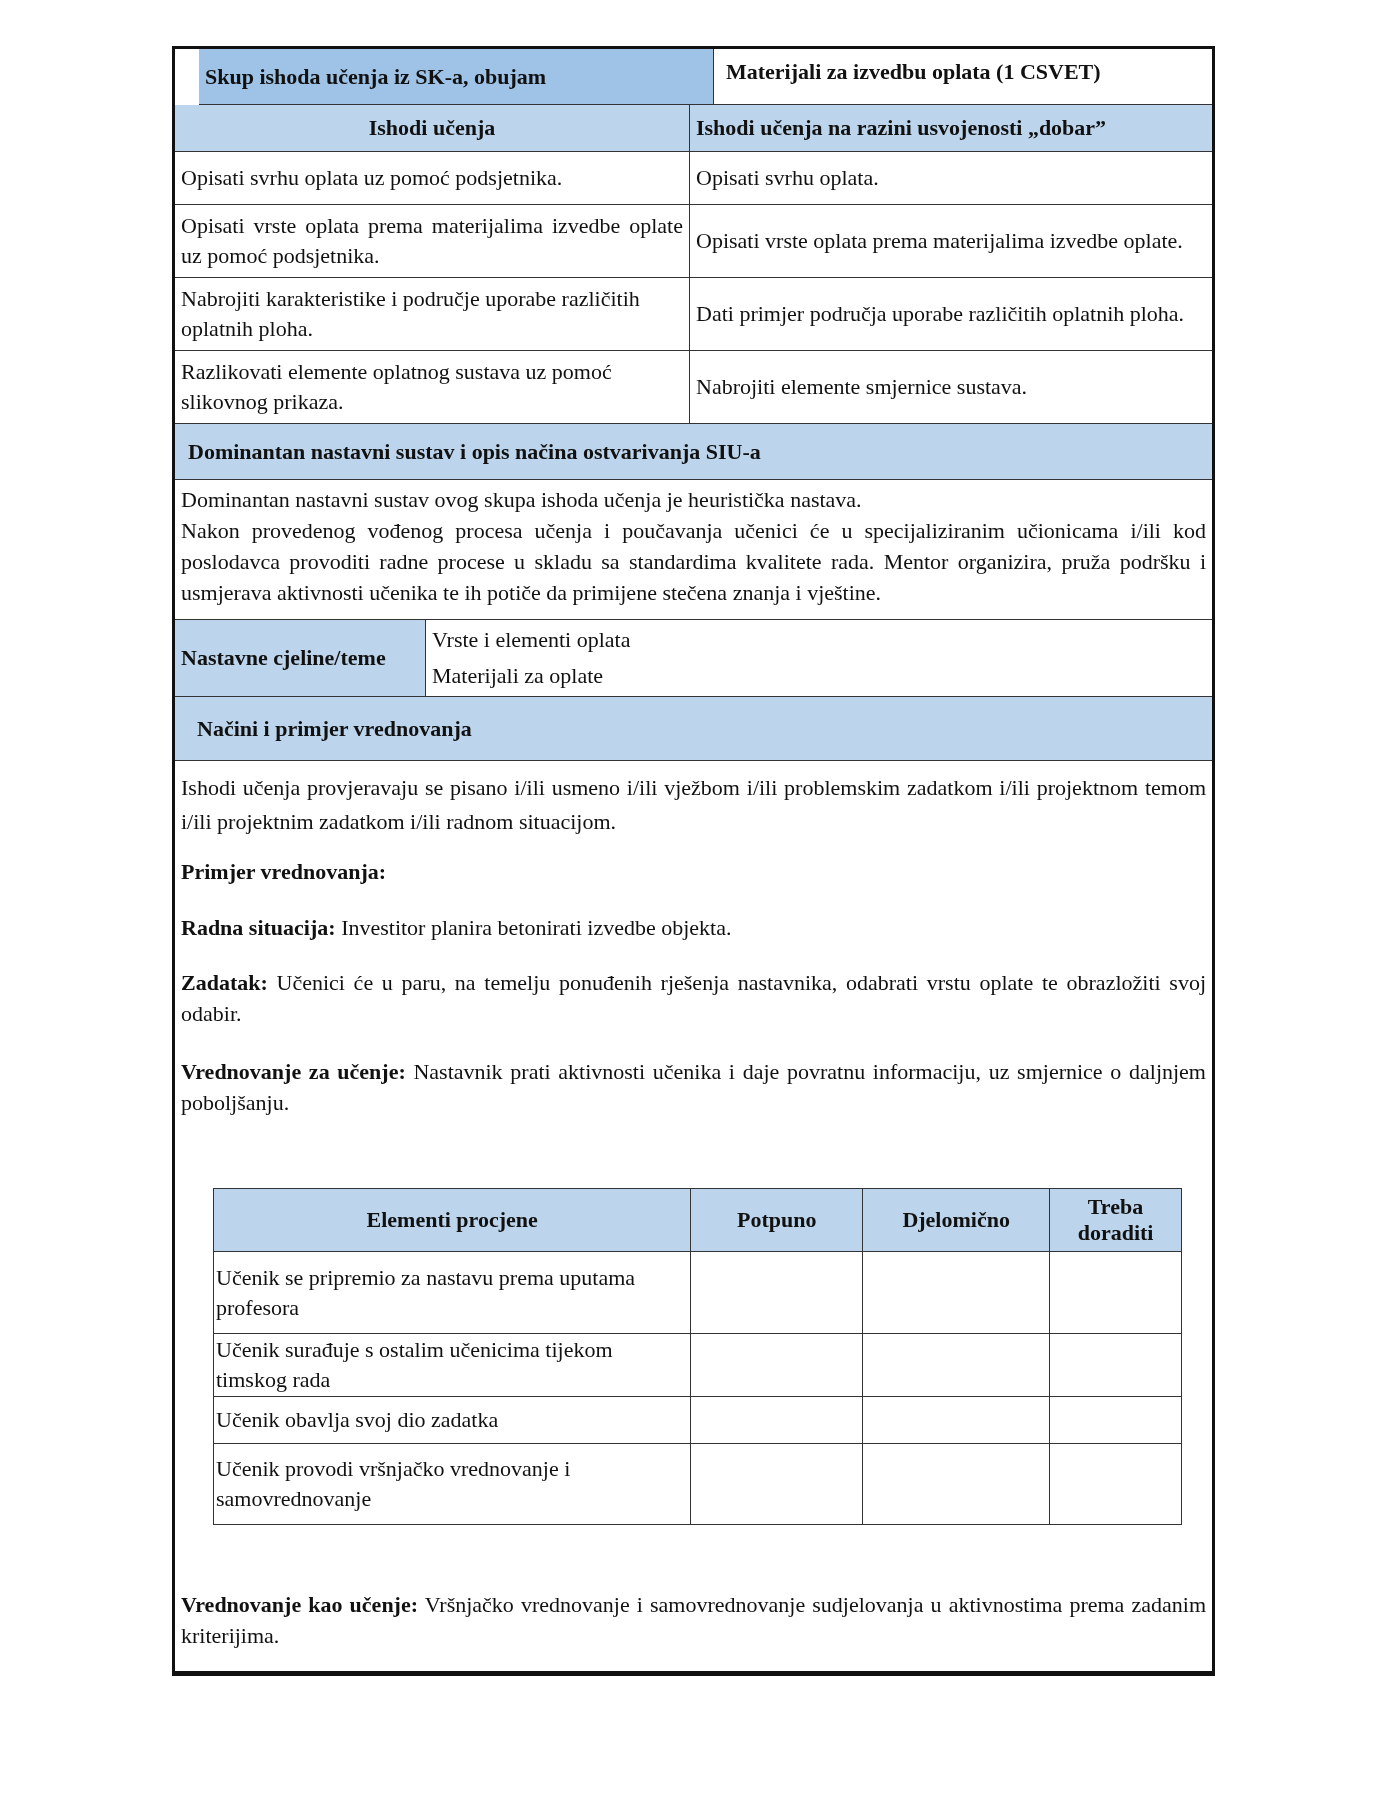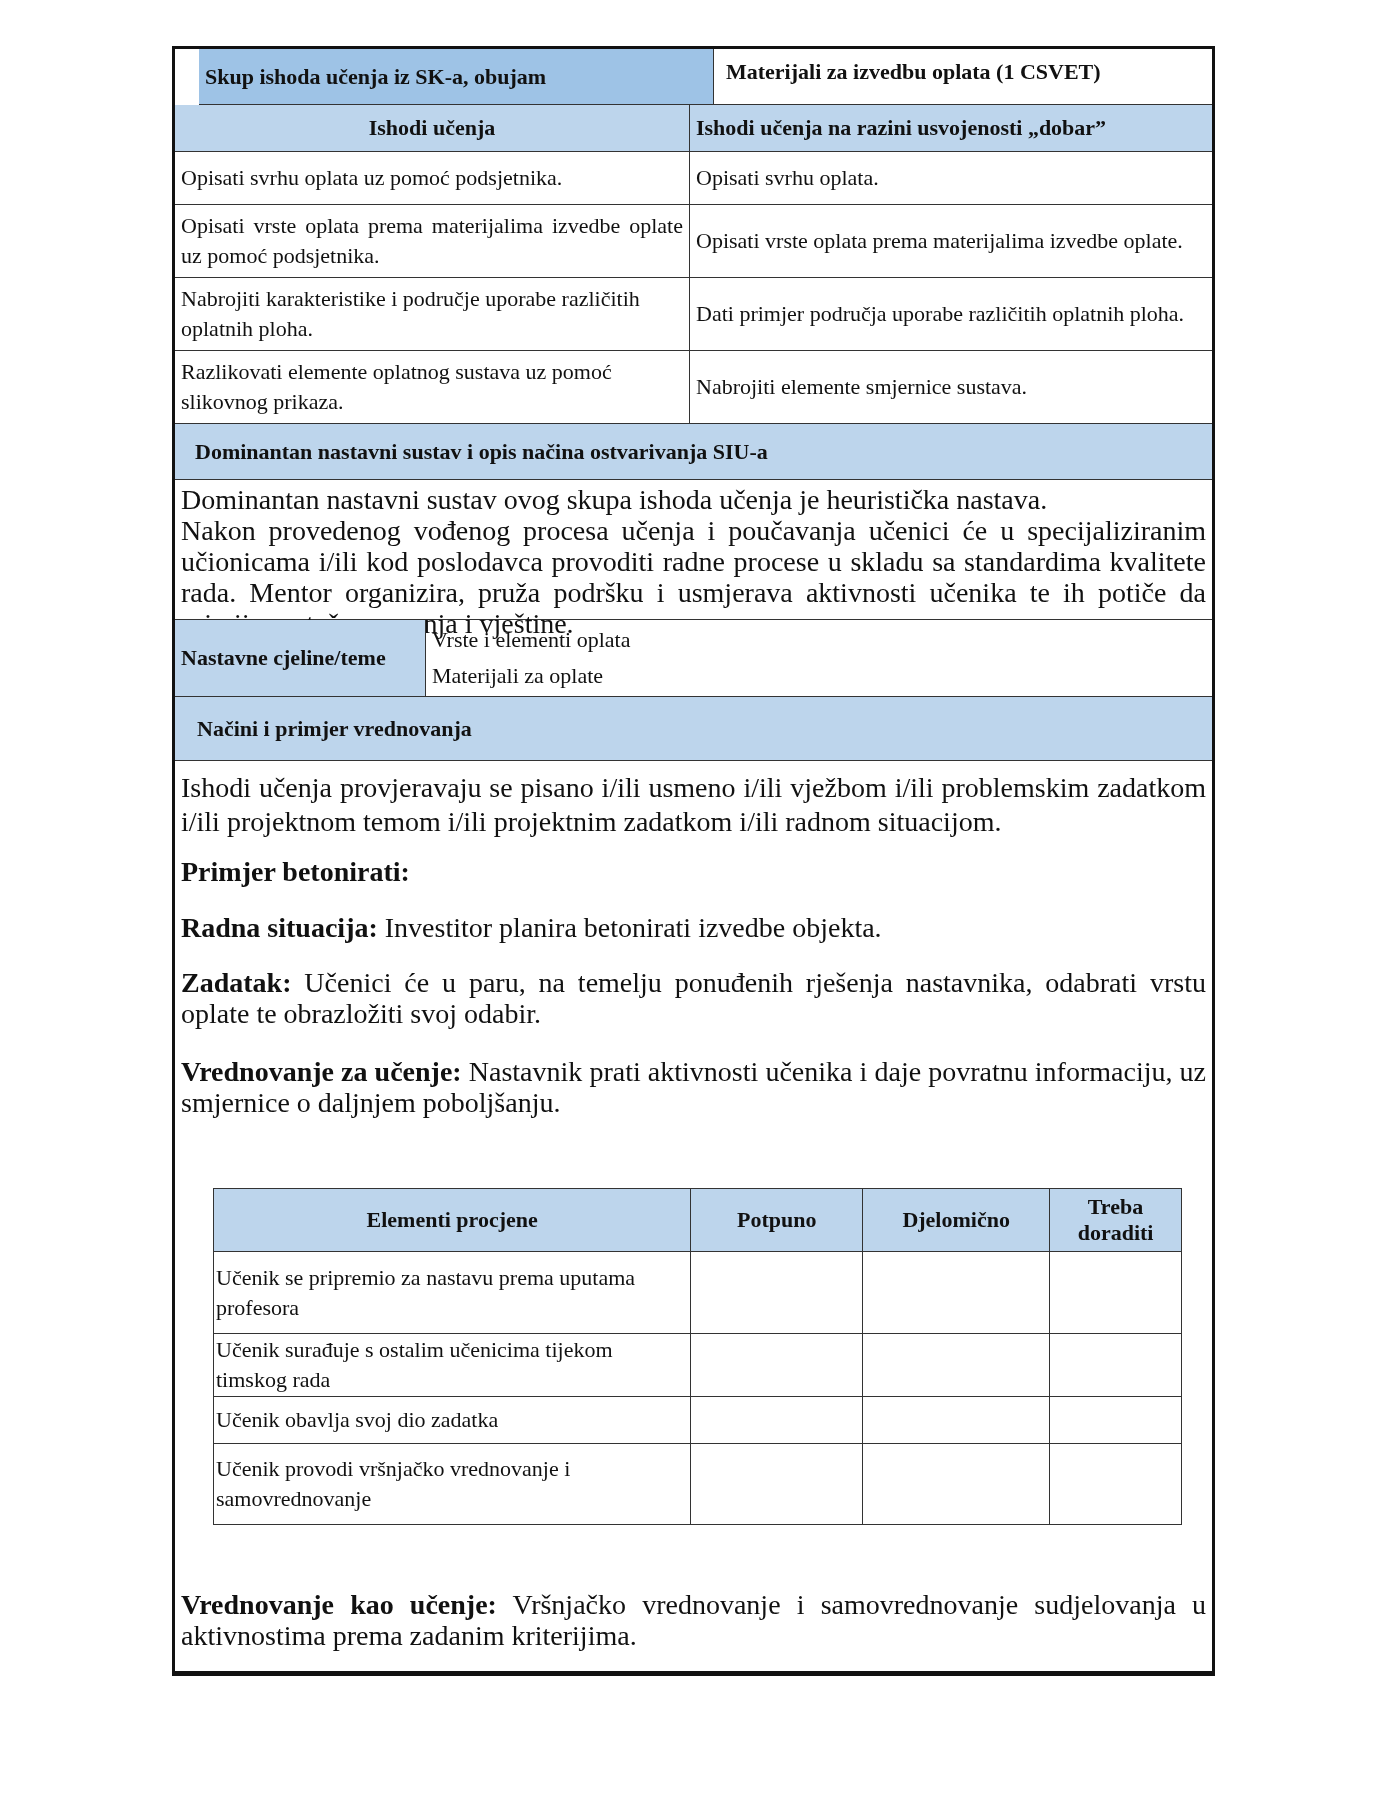--- a/index.html
+++ b/index.html
@@ -6,21 +6,21 @@
   body { width:1386px; height:1797px; position:relative; font-family:"Liberation Serif", "DejaVu Serif", serif; color:#111; }
   .outer { position:absolute; left:172px; top:46px; width:1043px; height:1630px; border:3px solid #111; border-bottom-width:5px; box-sizing:border-box; }
   .row { position:absolute; left:0; right:0; box-sizing:border-box; border-bottom:1.5px solid #333; }
   .cell { position:absolute; top:0; bottom:0; box-sizing:border-box; padding:0 6px; display:flex; align-items:center; font-size:22px; line-height:30px; }
   .b { font-weight:bold; }
   .blue { background:#bdd5ec; }
   .blue2 { background:#9ec3e6; }
   .vline { border-right:1.5px solid #333; }
   .justify { text-align:justify; text-align-last:left; }
   .center { justify-content:center; text-align:center; }
-  .block { position:absolute; left:0; right:0; box-sizing:border-box; padding:4px 6px; font-size:28px; line-height:31px; }
+  .block { position:absolute; left:0; right:0; box-sizing:border-box; padding:4px 6px; font-size:22px; line-height:31px; }
   .p { margin:0; }
   .inner { position:absolute; left:38px; width:969px; top:1139px; border-collapse:collapse; font-size:22px; }
   .inner td, .inner th { border:1.5px solid #333; padding:0 2px; box-sizing:border-box; }
   .inner th { background:#bdd5ec; font-weight:bold; text-align:center; line-height:26px; }
   .inner td { vertical-align:middle; line-height:30px; }
 </style>
 </head>
 <body>
 
 <div class="outer">
@@ -49,21 +49,21 @@
     <div class="cell vline" style="left:0;width:515px;">Nabrojiti karakteristike i područje uporabe različitih oplatnih ploha.</div>
     <div class="cell" style="left:515px;right:0;">Dati primjer područja uporabe različitih oplatnih ploha.</div>
   </div>
 
   <div class="row" style="top:302px;height:73px;">
     <div class="cell vline" style="left:0;width:515px;">Razlikovati elemente oplatnog sustava uz pomoć slikovnog prikaza.</div>
     <div class="cell" style="left:515px;right:0;">Nabrojiti elemente smjernice sustava.</div>
   </div>
 
   <div class="row blue" style="top:375px;height:56px;">
-    <div class="cell b" style="left:12px;right:0;padding-left:8px;">Dominantan nastavni sustav i opis načina ostvarivanja SIU-a</div>
+    <div class="cell b" style="left:5px;right:0;padding-left:8px;">Dominantan nastavni sustav i opis načina ostvarivanja SIU-a</div>
   </div>
 
   <div class="row" style="top:431px;height:140px;">
     <div class="block justify" style="top:0;">
       <p class="p">Dominantan nastavni sustav ovog skupa ishoda učenja je heuristička nastava.</p>
       <p class="p justify">Nakon provedenog vođenog procesa učenja i poučavanja učenici će u specijaliziranim učionicama i/ili kod poslodavca provoditi radne procese u skladu sa standardima kvalitete rada. Mentor organizira, pruža podršku i usmjerava aktivnosti učenika te ih potiče da primijene stečena znanja i vještine.</p>
     </div>
   </div>
 
   <div class="row" style="top:571px;height:77px;">
@@ -75,21 +75,21 @@
   </div>
 
   <div class="row blue" style="top:648px;height:64px;">
     <div class="cell b" style="left:0;right:0;margin-left:16px;">Načini i primjer vrednovanja</div>
   </div>
 
   <div class="block" style="top:718px;line-height:34px;">
     <p class="p justify">Ishodi učenja provjeravaju se pisano i/ili usmeno i/ili vježbom i/ili problemskim zadatkom i/ili projektnom temom i/ili projektnim zadatkom i/ili radnom situacijom.</p>
   </div>
 
-  <div class="block b" style="top:803px;">Primjer betonirati:</div>
+  <div class="block b" style="top:803px;">Primjer vrednovanja:</div>
 
   <div class="block" style="top:859px;">
     <span class="b">Radna situacija:</span><span> Investitor planira betonirati izvedbe objekta.</span>
   </div>
 
   <div class="block justify" style="top:914px;">
     <span class="b">Zadatak:</span><span> Učenici će u paru, na temelju ponuđenih rješenja nastavnika, odabrati vrstu oplate te obrazložiti svoj odabir.</span>
   </div>
 
   <div class="block justify" style="top:1003px;">

